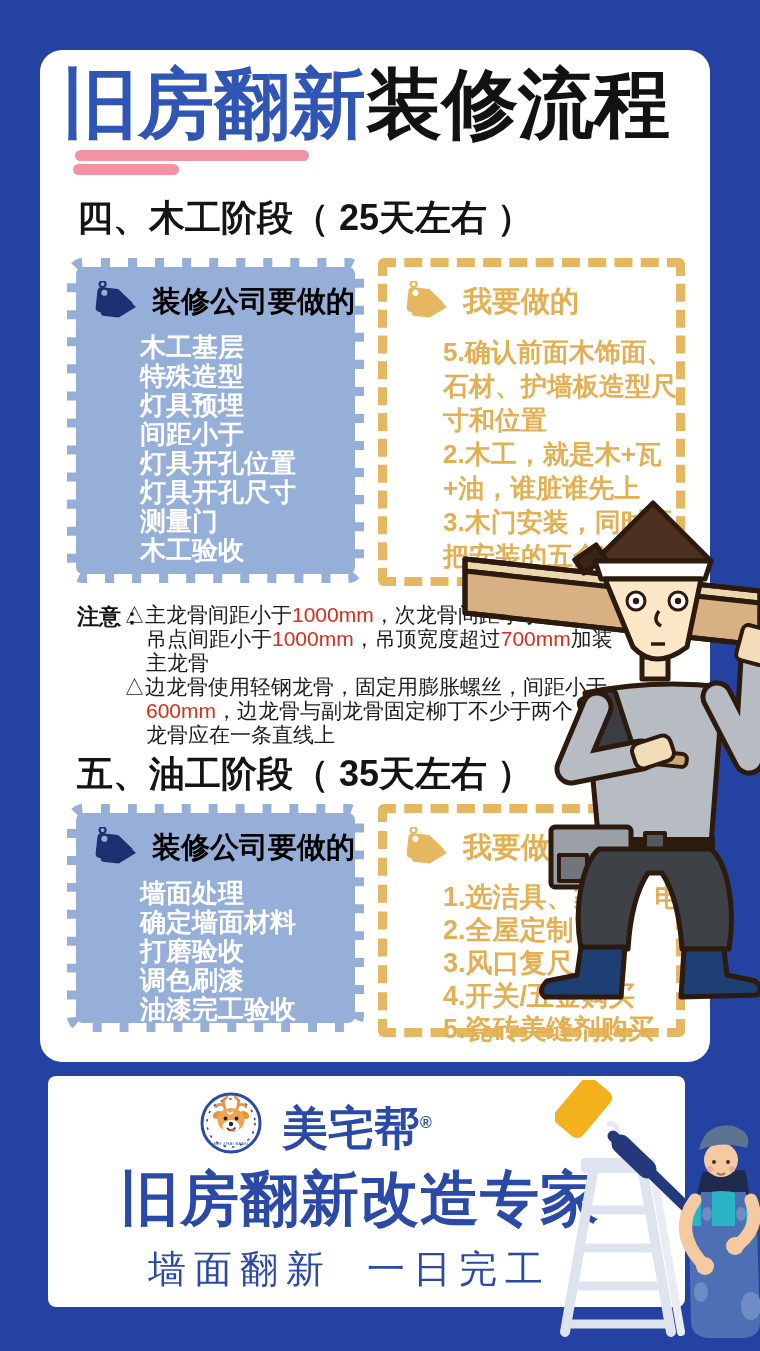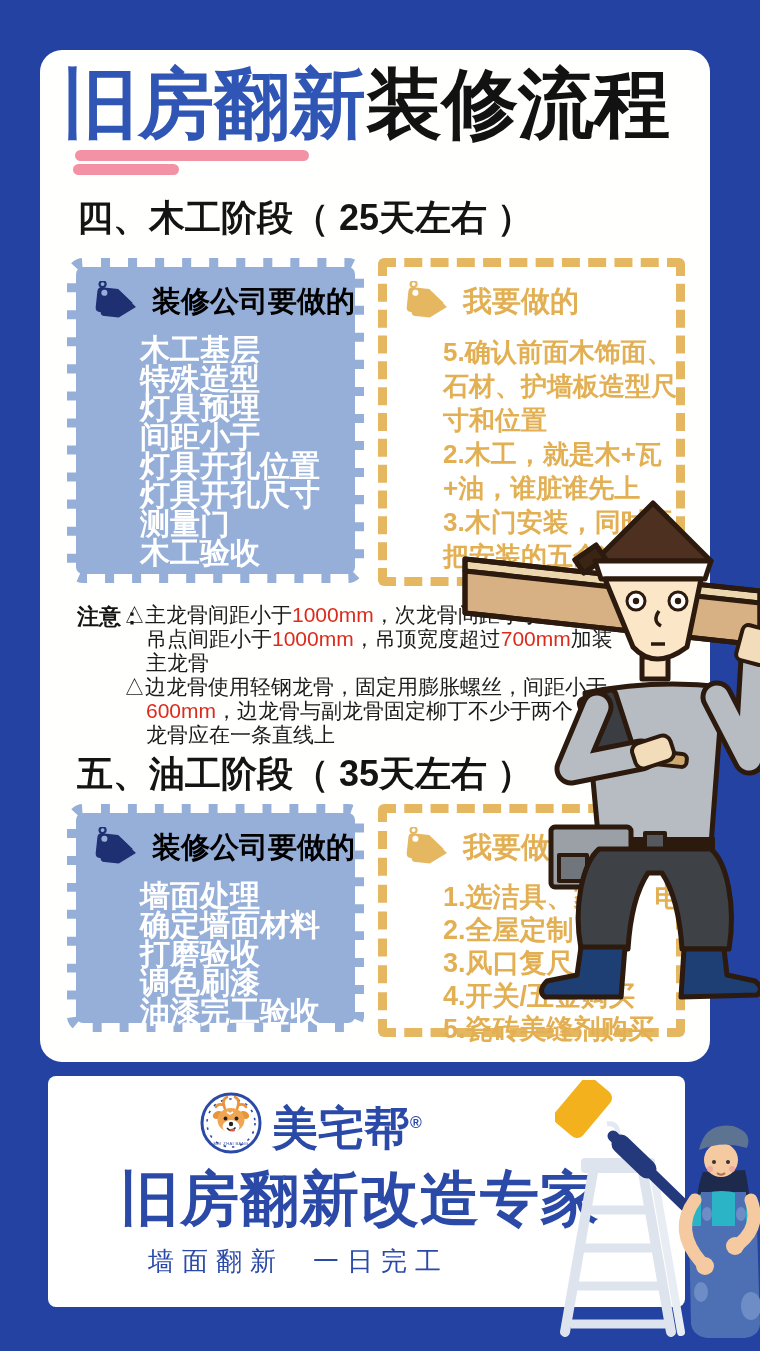--- a/index.html
+++ b/index.html
@@ -39,45 +39,45 @@
   .box.gold.r2{height:233px;}
   .box-inner{padding:14px 0 0 16px;}
   .box-header{display:flex;align-items:center;gap:12px;}
   .tag-icon{flex:0 0 auto;}
   .blue .tag-icon{color:#1e2f72;--hole:#95afd9;}
   .gold .tag-icon{color:#e6b761;--hole:#ffffff;}
   .box-title{font-size:29px;font-weight:bold;white-space:nowrap;}
   .blue .box-title{color:#000000;}
   .gold .box-title{color:#e3af53;}
   .box-items{position:relative;z-index:6;}
-  .blue .box-items{margin:12px 0 0 48px;color:#ffffff;font-size:30px;font-weight:bold;line-height:29px;}
+  .blue .box-items{margin:12px 0 0 48px;color:#ffffff;font-size:26px;font-weight:bold;line-height:29px;font-family:Liberation Mono, monospace;}
   .gold .box-items{margin:12px 0 0 40px;color:#e3af53;font-size:26px;font-weight:bold;line-height:34px;width:242px;word-break:break-all;}
   .gold.r2 .box-items{width:auto;white-space:nowrap;font-size:27px;line-height:33px;}
   
   .note-label{position:absolute;left:37px;top:552px;font-size:22px;font-weight:bold;color:#141414;}
   .note-lines{position:absolute;left:84px;top:553px;width:500px;font-size:21px;color:#1b1b1b;line-height:24px;}
   .note-line.ind{padding-left:22px;}
   .note-lines .red{color:#dc2b1c;}
   
   .worker{position:absolute;left:435px;top:497px;width:325px;height:505px;z-index:5;}
   .painter{position:absolute;left:555px;top:1080px;width:205px;height:260px;z-index:6;}
   
   .banner-card{
     position:absolute;left:48px;top:1076px;width:637px;height:231px;
     background:#ffffff;border-radius:8px;z-index:1;
   }
-  .brand-row{position:absolute;left:152px;top:16px;display:flex;align-items:flex-start;gap:10px;}
+  .brand-row{position:absolute;left:152px;top:16px;display:flex;align-items:flex-start;gap:20px;}
   .brand-name{font-size:46px;font-weight:bold;color:#2b4aa8;line-height:62px;white-space:nowrap;}
   .brand-reg{font-size:16px;font-weight:bold;color:#2b4aa8;vertical-align:super;}
   .banner-headline{
     position:absolute;left:40px;top:84px;font-size:59px;font-weight:bold;color:#2b4aa8;
     letter-spacing:1px;white-space:nowrap;margin-left:32px;
   }
   .banner-slogan{
-    position:absolute;left:100px;top:168px;font-size:26px;color:#2b4aa8;
+    position:absolute;left:100px;top:168px;font-size:38px;color:#2b4aa8;
     font-family:"Liberation Serif", serif;letter-spacing:8px;white-space:pre;
   }
 </style>
 </head>
 <body>
 
 <div class="main-card">
 
   <div class="poster-title">
     <span class="hl">旧房翻新</span><span class="rest">装修流程</span>

